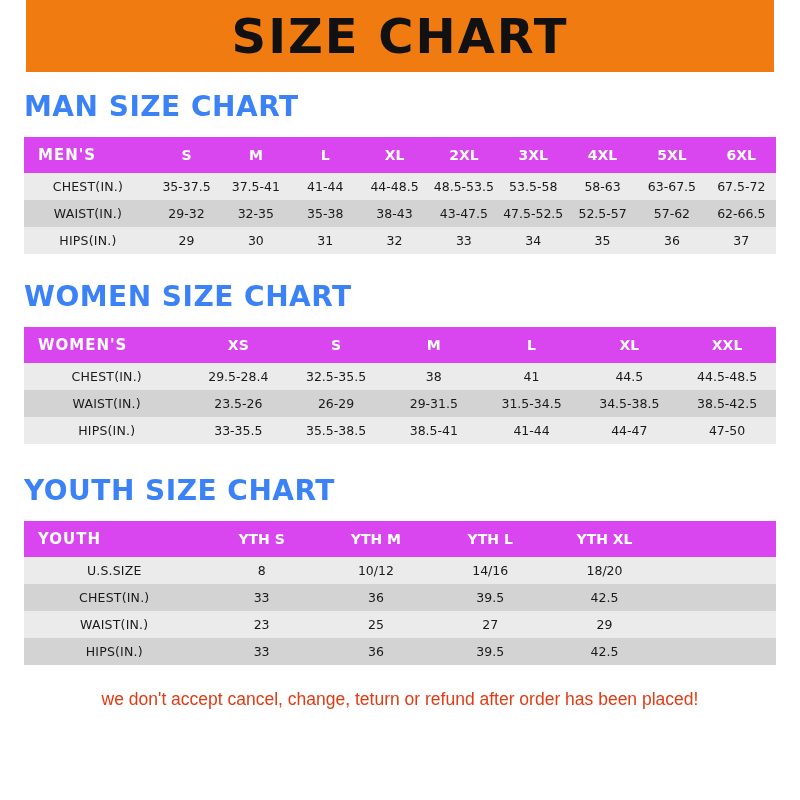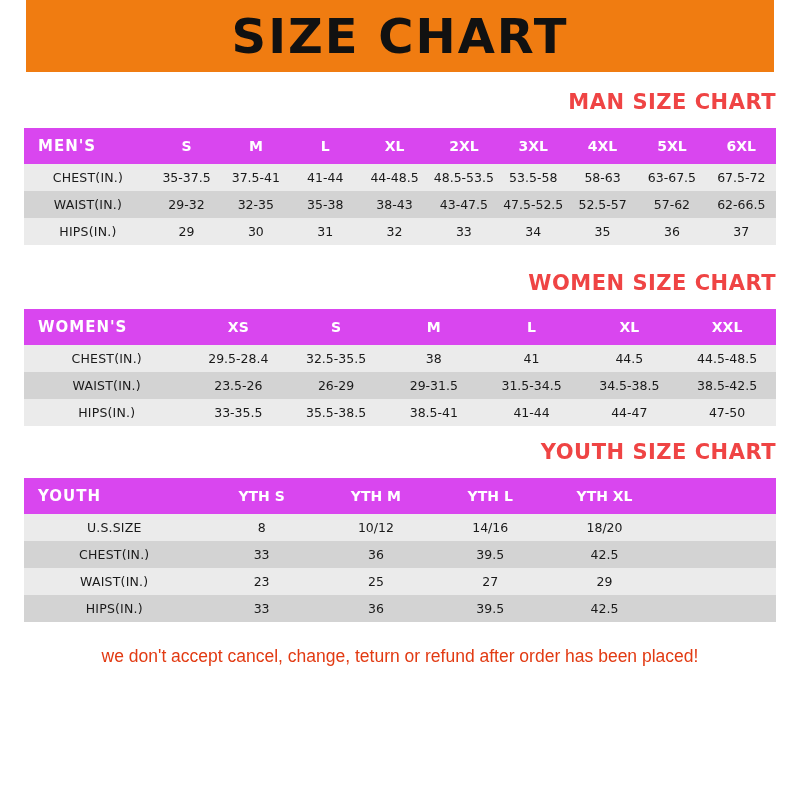--- a/index.html
+++ b/index.html
@@ -49,30 +49,30 @@
     line-height: 1;
     z-index: 2;
   }
 
   .content {
     padding: 0 24px;
     box-sizing: border-box;
   }
 
   .section-title {
-    text-align: right;
+    text-align: left;
     font-family: "DejaVu Sans", sans-serif;
     font-weight: bold;
-    font-size: 21px;
-    color: #ef4444;
+    font-size: 28px;
+    color: #3b82f6;
     letter-spacing: 0.5px;
   }
   .t-man { margin: 18px 0 14px; }
   .t-women { margin: 26px 0 14px; }
-  .t-youth { margin: 14px 0 14px; }
+  .t-youth { margin: 30px 0 14px; }
 
   table.size {
     width: 100%;
     border-collapse: collapse;
     table-layout: fixed;
     font-family: "DejaVu Sans", sans-serif;
   }
   table.size th,
   table.size td {
     text-align: center;

